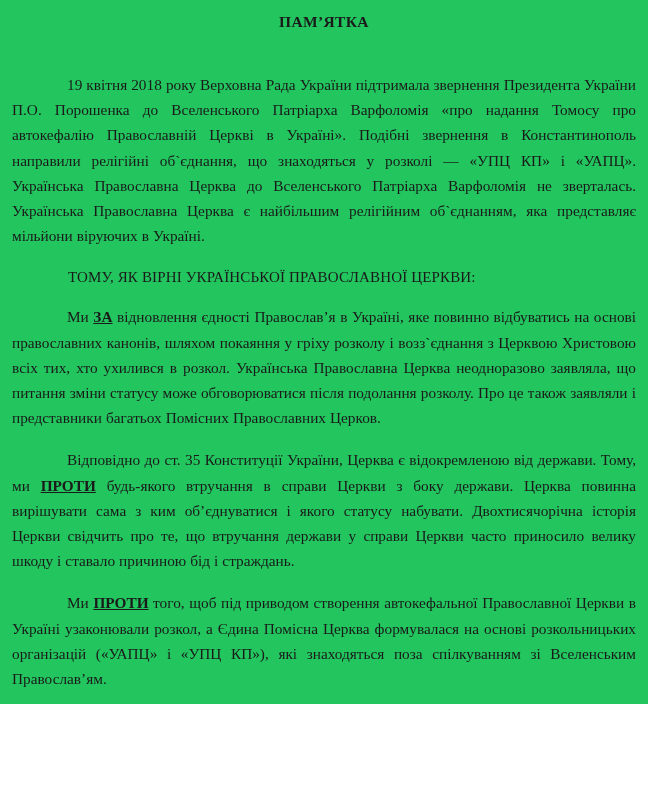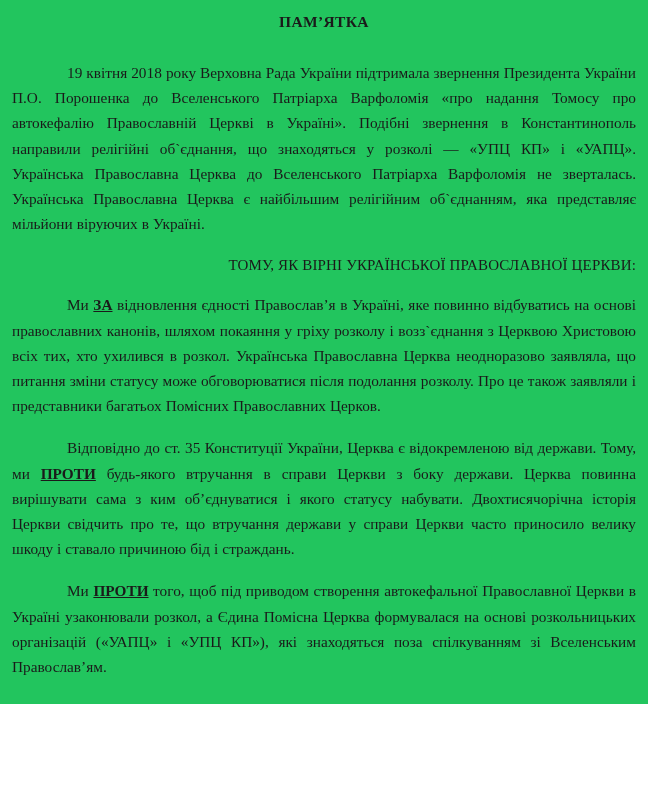--- a/index.html
+++ b/index.html
@@ -33,21 +33,21 @@
     text-align: center;
     font-size: 15.5px;
     font-weight: bold;
     letter-spacing: 0.35px;
     line-height: 20px;
   }
 
   
   .body-block {
     position: absolute;
-    top: 60px;
+    top: 72px;
     left: 12px;
     width: 624px;
   }
 
   p.para {
     margin: 0 0 17px 0;
     font-size: 15.3px;
     line-height: 25.2px;
     text-align: justify;
     text-indent: 55px;
@@ -66,21 +66,21 @@
     text-decoration: underline;
   }
 
   
   .section-heading {
     margin: 0 0 14px 0;
     padding-left: 56px;
     font-size: 15.0px;
     line-height: 25px;
     letter-spacing: 0.15px;
-    text-align: right;
+    text-align: left;
     white-space: nowrap;
   }
 
   
   .footer-block {
     position: absolute;
     left: 0;
     top: 750px;
     width: 648px;
     text-align: center;

